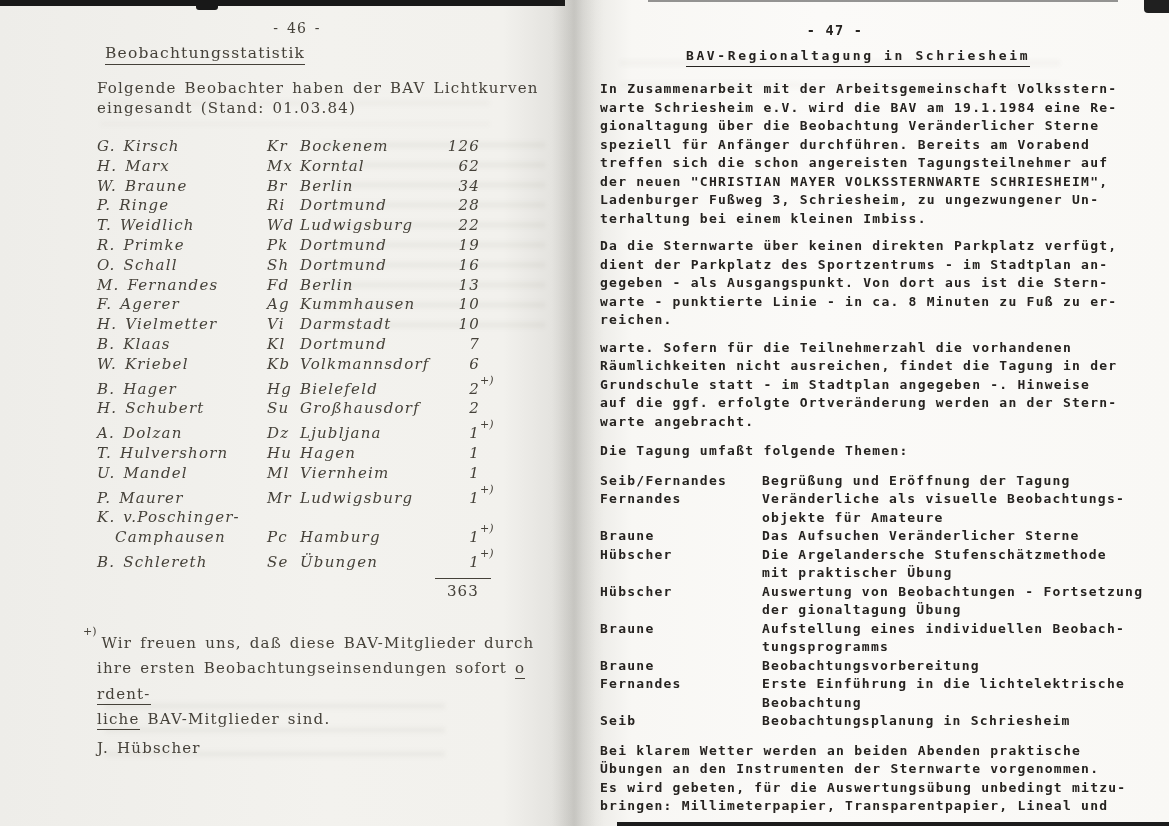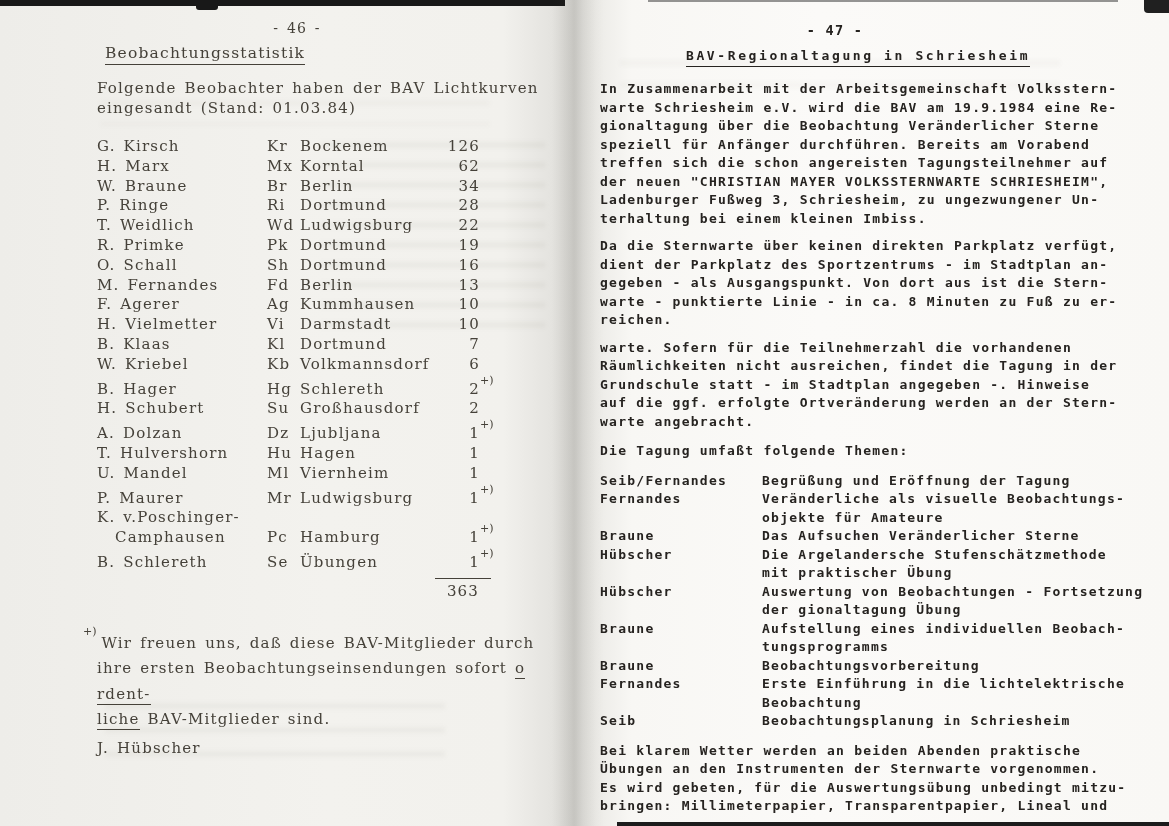--- a/index.html
+++ b/index.html
@@ -16,21 +16,21 @@
   
   #left-page{
     left:0;width:575px;padding:12px 0 0 97px;
     color:var(--ink_left,#454139);
     font-size:15px;letter-spacing:1.2px;word-spacing:2px;
   }
   .pageno-l{width:400px;text-align:center;font-size:14px;margin-bottom:8px;}
   .heading-l{margin-left:8px;margin-bottom:16px;font-size:15.5px;}
   .u-line{border-bottom:1.5px solid currentColor;padding-bottom:2px;}
   .intro{line-height:20px;margin-bottom:19px;}
-  .obs-row{display:flex;align-items:flex-end;line-height:19.8px;width:418px;}
+  .obs-row{display:flex;align-items:flex-end;line-height:19.8px;width:418px;font-style:italic;}
   .c-name{width:170px;}
   .c-name .name2{padding-left:18px;}
   .c-code{width:33px;}
   .c-city{width:132px;}
   .c-count{width:48px;text-align:right;}
   .c-mark{width:17px;}
   .c-mark sup{font-size:11px;position:relative;top:-4px;letter-spacing:0;}
   .total-wrap{width:418px;display:flex;justify-content:flex-end;margin-top:5px;}
   .total-num{width:56px;text-align:center;border-top:1.5px solid currentColor;
              padding-top:3px;margin-right:24px;}
@@ -233,21 +233,21 @@
         <div class="c-count">6</div>
         <div class="c-mark"></div>
       </div>
 
       <div class="obs-row">
         <div class="c-name">
           <div>B. Hager</div>
 
         </div>
         <div class="c-code">Hg</div>
-        <div class="c-city">Schlereth</div>
+        <div class="c-city">Bielefeld</div>
         <div class="c-count">2</div>
         <div class="c-mark"><sup>+)</sup></div>
       </div>
 
       <div class="obs-row">
         <div class="c-name">
           <div>H. Schubert</div>
 
         </div>
         <div class="c-code">Su</div>
@@ -339,21 +339,21 @@
 <div class="page" id="right-page">
   <div class="pageno-r">- 47 -</div>
   <div class="heading-r">
     <span class="u-line">BAV-Regionaltagung in Schriesheim</span>
   </div>
 
   <div>
 
       <div class="para">
         <div>In Zusammenarbeit mit der Arbeitsgemeinschaft Volksstern-</div>
-        <div>warte Schriesheim e.V. wird die BAV am 19.9.1984 eine Re-</div>
+        <div>warte Schriesheim e.V. wird die BAV am 19.1.1984 eine Re-</div>
         <div>gionaltagung über die Beobachtung Veränderlicher Sterne</div>
         <div>speziell für Anfänger durchführen. Bereits am Vorabend</div>
         <div>treffen sich die schon angereisten Tagungsteilnehmer auf</div>
         <div>der neuen "CHRISTIAN MAYER VOLKSSTERNWARTE SCHRIESHEIM",</div>
         <div>Ladenburger Fußweg 3, Schriesheim, zu ungezwungener Un-</div>
         <div>terhaltung bei einem kleinen Imbiss.</div>
       </div>
 
       <div class="para">
         <div>Da die Sternwarte über keinen direkten Parkplatz verfügt,</div>

